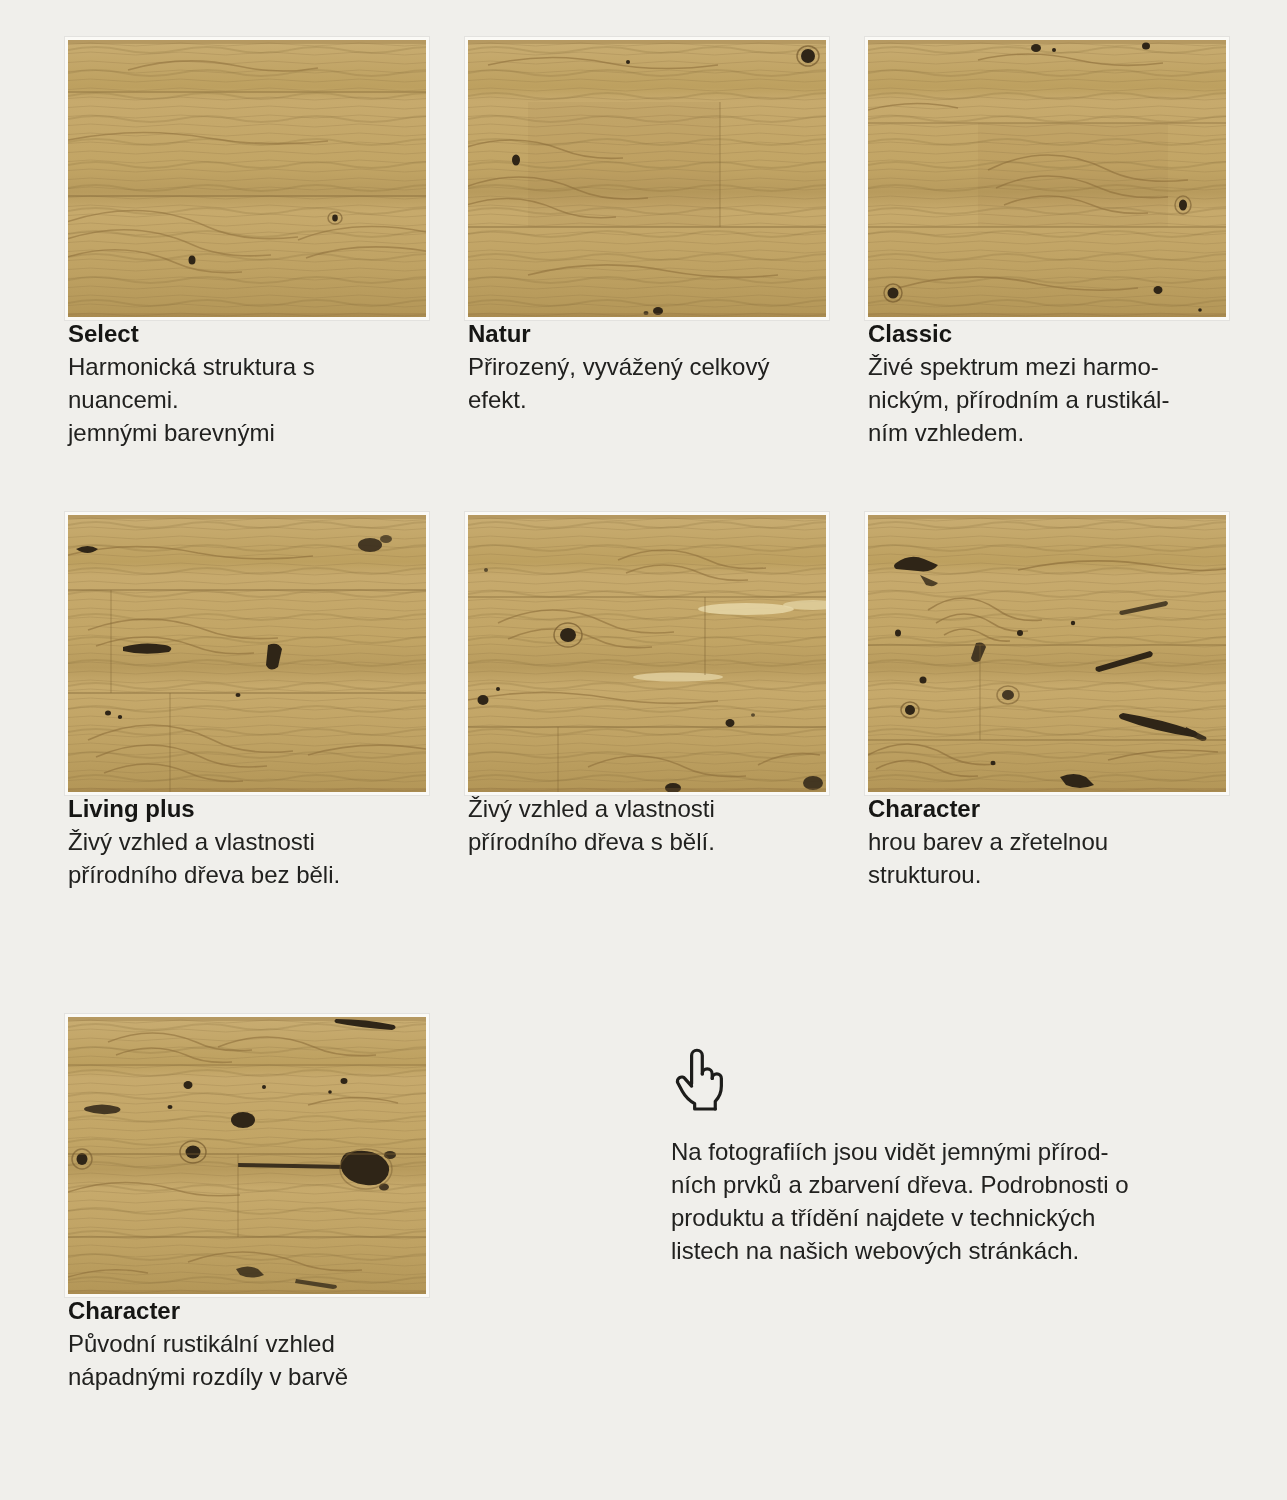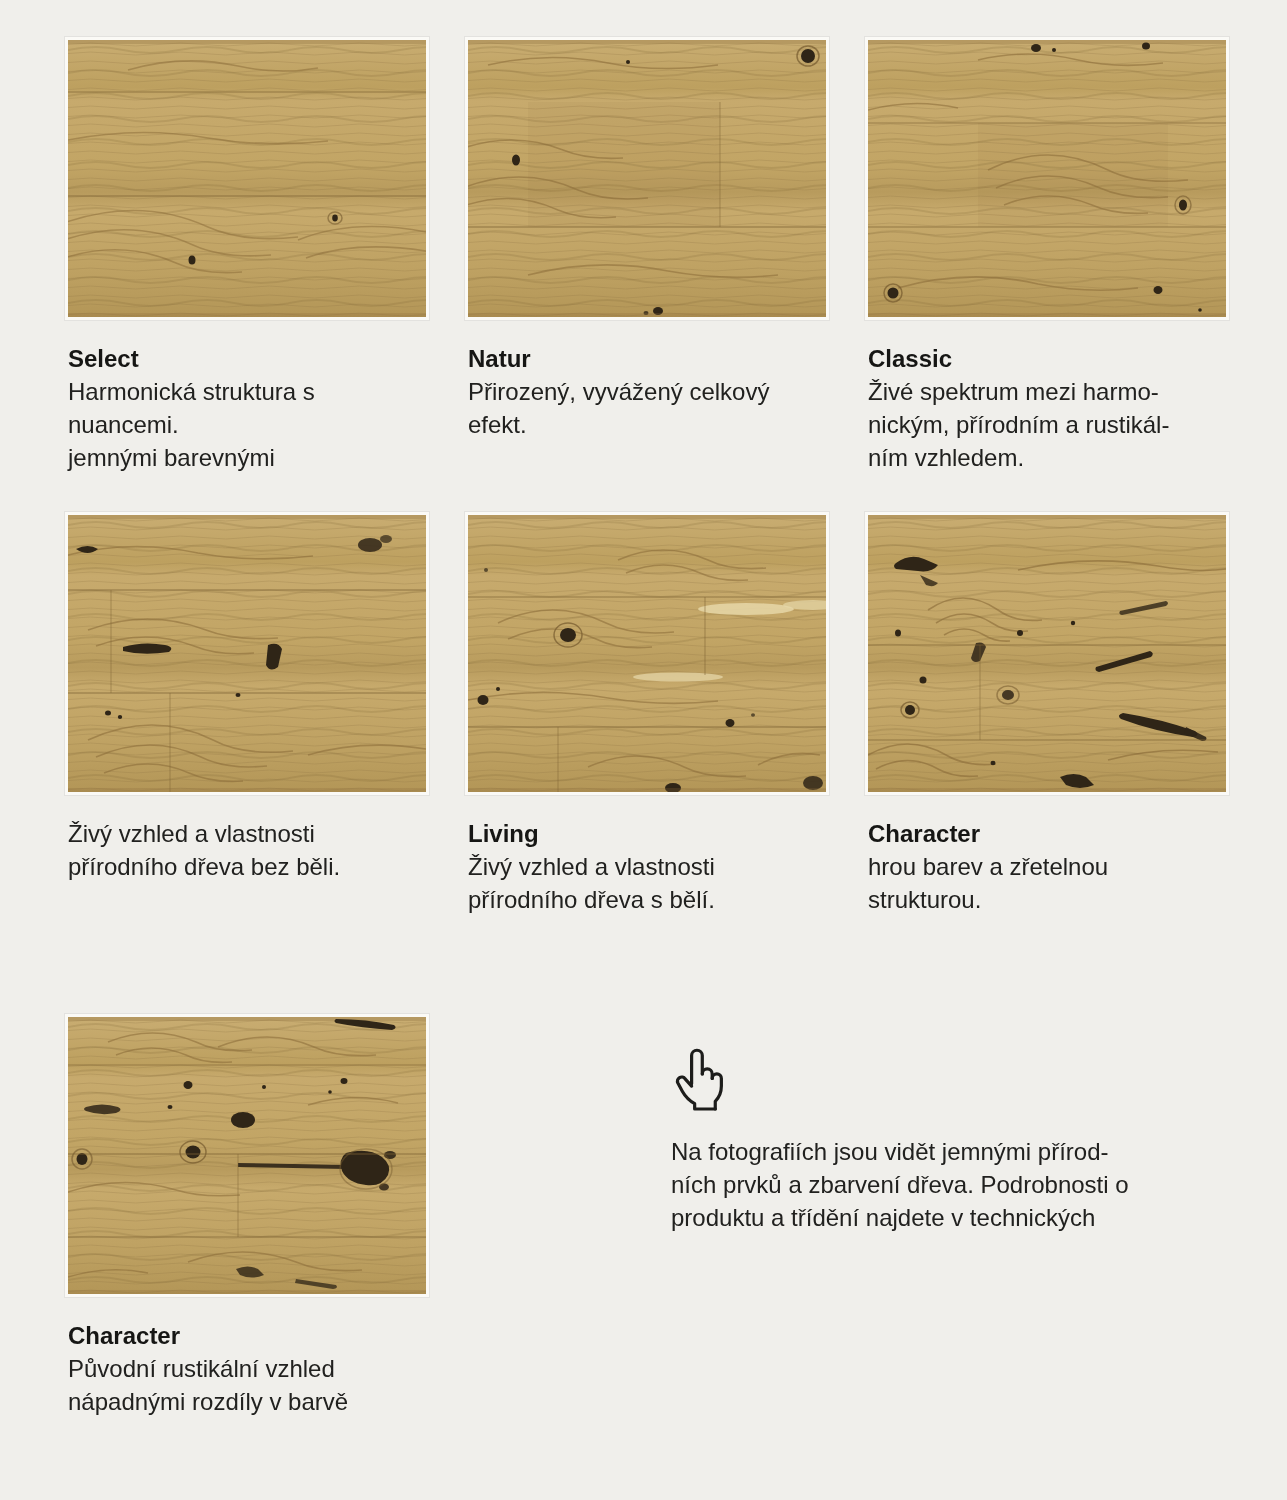--- a/index.html
+++ b/index.html
@@ -8,21 +8,21 @@
     background:#f0efeb;color:#1d1d1b;
     font-family:"Liberation Sans", sans-serif;
   }
   .card{position:absolute;width:362px}
   .photo{
     width:358px;height:277px;
     box-shadow:0 0 0 3px #fbfaf6, 0 0 0 4px rgba(0,0,0,0.05);
     overflow:hidden;
   }
   .photo svg{display:block}
-  .caption{margin-top:25px}
+  .caption{}
   .card-title{
     margin:0;font-size:24px;line-height:33px;font-weight:bold;color:#161614;
   }
   .cap-line{font-size:24px;line-height:33px;color:#21211f}
   .note{position:absolute;left:671px;top:1043px;width:530px}
   .hand-wrap{height:76px;margin-bottom:16px}
   .note-line{font-size:24px;line-height:33px;color:#21211f}
   
   .grain-arc{fill:none;stroke:#8a6b38;stroke-width:1.6}
   .seam{stroke:#7d6233;stroke-width:1.6}
@@ -185,20 +185,21 @@
       <ellipse class="knot" cx="318" cy="24" rx="6" ry="4" opacity="0.7"></ellipse>
       <path class="knot" d="M55 132 q20 -6 42 -2 q10 2 4 7 q-26 4 -46 -1 z"></path>
       <path class="knot" d="M200 130 q10 -4 14 4 l-4 18 q-8 6 -12 -2 z"></path>
       <ellipse class="knot" cx="40" cy="198" rx="3" ry="2.5"></ellipse>
       <ellipse class="knot" cx="52" cy="202" rx="2.2" ry="2"></ellipse>
       <ellipse class="knot" cx="170" cy="180" rx="2.5" ry="2"></ellipse>
       <rect y="273" width="358" height="4" fill="#8a6d3a" opacity="0.25"></rect>
     </svg>
   </div>
   <figcaption class="caption">
+    <h3 class="card-title">Living plus</h3>
     <div class="cap-line">Živý vzhled a vlastnosti</div>
     <div class="cap-line">přírodního dřeva bez běli.</div>
     <div class="cap-line"></div>
     <div class="cap-line"></div>
   </figcaption>
 </figure>
 
 <figure class="card" style="left:468px;top:515px;margin:0">
   <div class="photo">
     <svg width="358" height="277" viewBox="0 0 358 277">
@@ -228,21 +229,20 @@
       <ellipse class="knot" cx="30" cy="174" rx="2" ry="2"></ellipse>
       <ellipse class="knot" cx="262" cy="208" rx="4.5" ry="4"></ellipse>
       <ellipse class="knot" cx="285" cy="200" rx="2" ry="1.8" opacity="0.7"></ellipse>
       <ellipse class="knot" cx="205" cy="273" rx="8" ry="5"></ellipse>
       <ellipse class="knot" cx="345" cy="268" rx="10" ry="7" opacity="0.85"></ellipse>
       <ellipse class="knot" cx="18" cy="55" rx="2" ry="2" opacity="0.7"></ellipse>
       <rect y="273" width="358" height="4" fill="#8a6d3a" opacity="0.25"></rect>
     </svg>
   </div>
   <figcaption class="caption">
-    <h3 class="card-title">Living</h3>
     <div class="cap-line">Živý vzhled a vlastnosti</div>
     <div class="cap-line">přírodního dřeva s bělí.</div>
     <div class="cap-line"></div>
     <div class="cap-line"></div>
   </figcaption>
 </figure>
 
 <figure class="card" style="left:868px;top:515px;margin:0">
   <div class="photo">
     <svg width="358" height="277" viewBox="0 0 358 277">
@@ -344,13 +344,14 @@
     <svg width="58" height="74" viewBox="0 0 76 96" fill="none" stroke="#1d1d1b" stroke-width="4.2" stroke-linecap="round" stroke-linejoin="round">
       <path d="M27 53 V16 a7 7 0 0 1 14 0 v24"></path>
       <path d="M41 40 a6.5 6.5 0 0 1 13 0 v6"></path>
       <path d="M54 46 a6 6 0 0 1 12 0 v10 c0 9 -3 15 -8 20 v10"></path>
       <path d="M58 86 H31 v-7 c-7 -4 -12 -9 -16 -16 l-6 -11 a5.5 5.5 0 0 1 9.5 -5.5 l8.5 9.5"></path>
     </svg>
   </div>
   <div class="note-line">Na fotografiích jsou vidět jemnými přírod-</div>
   <div class="note-line">ních prvků a zbarvení dřeva. Podrobnosti o</div>
   <div class="note-line">produktu a třídění najdete v technických</div>
+  <div class="note-line">listech na našich webových stránkách.</div>
 </div>
 
 </body></html>

